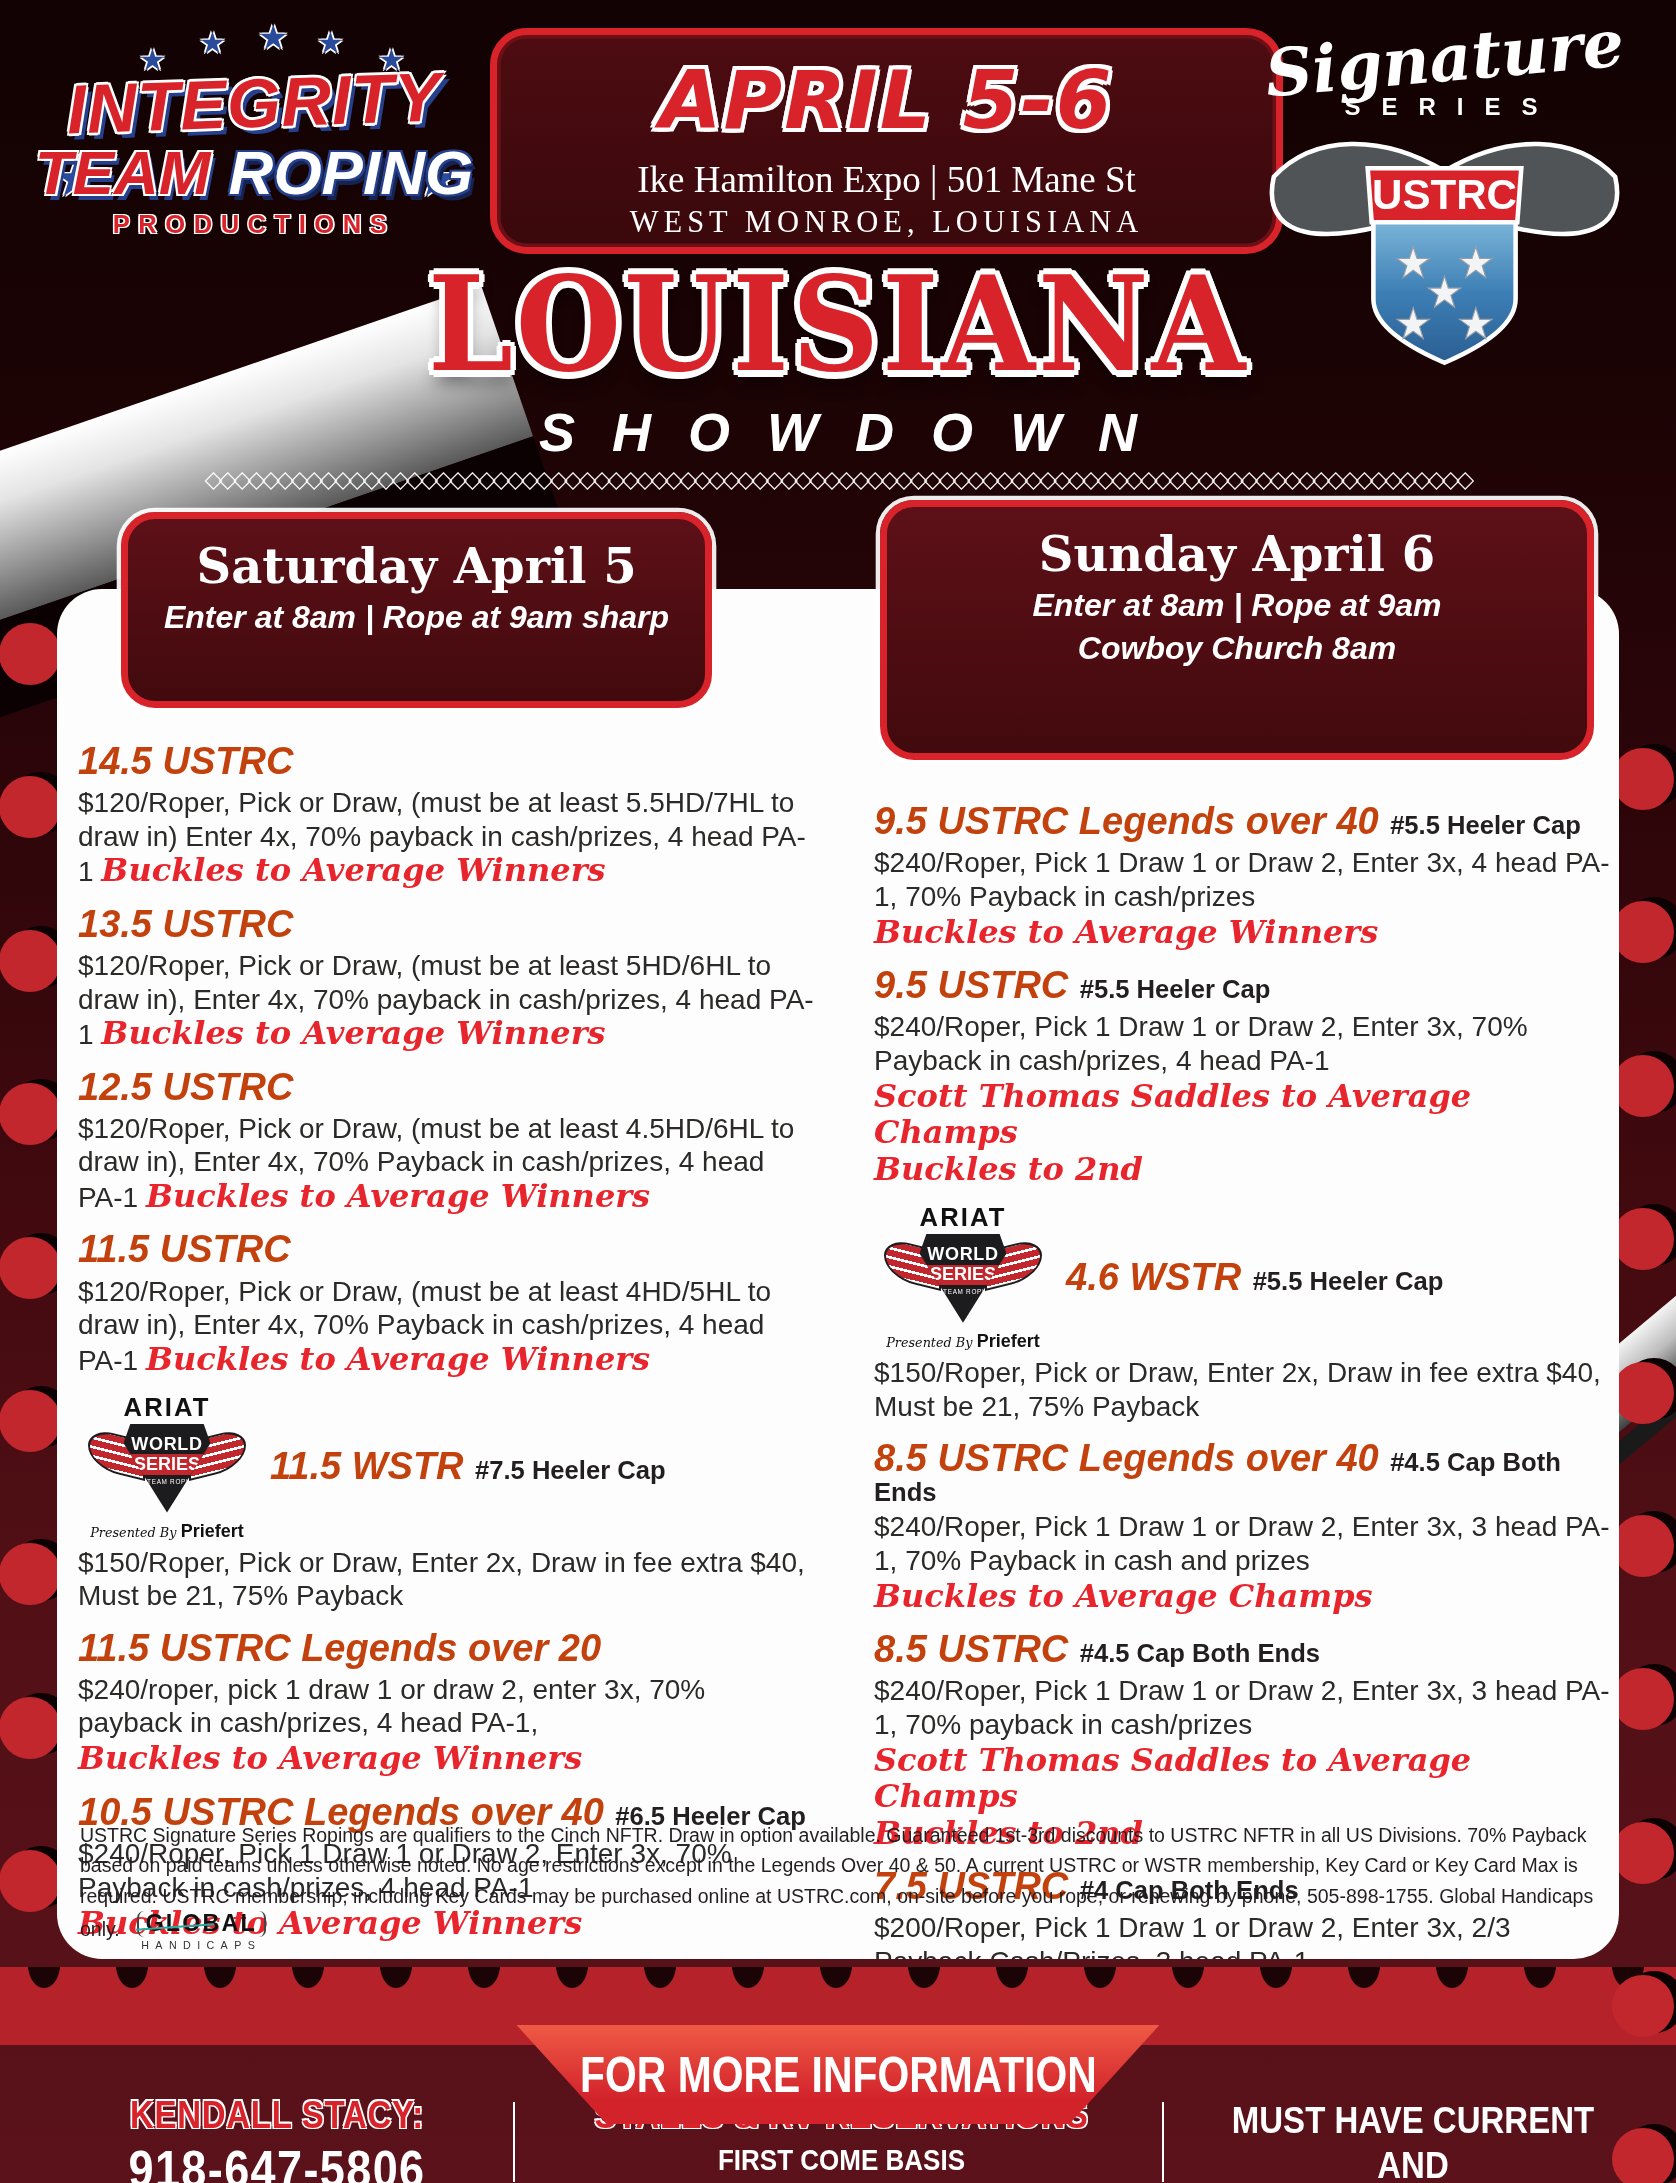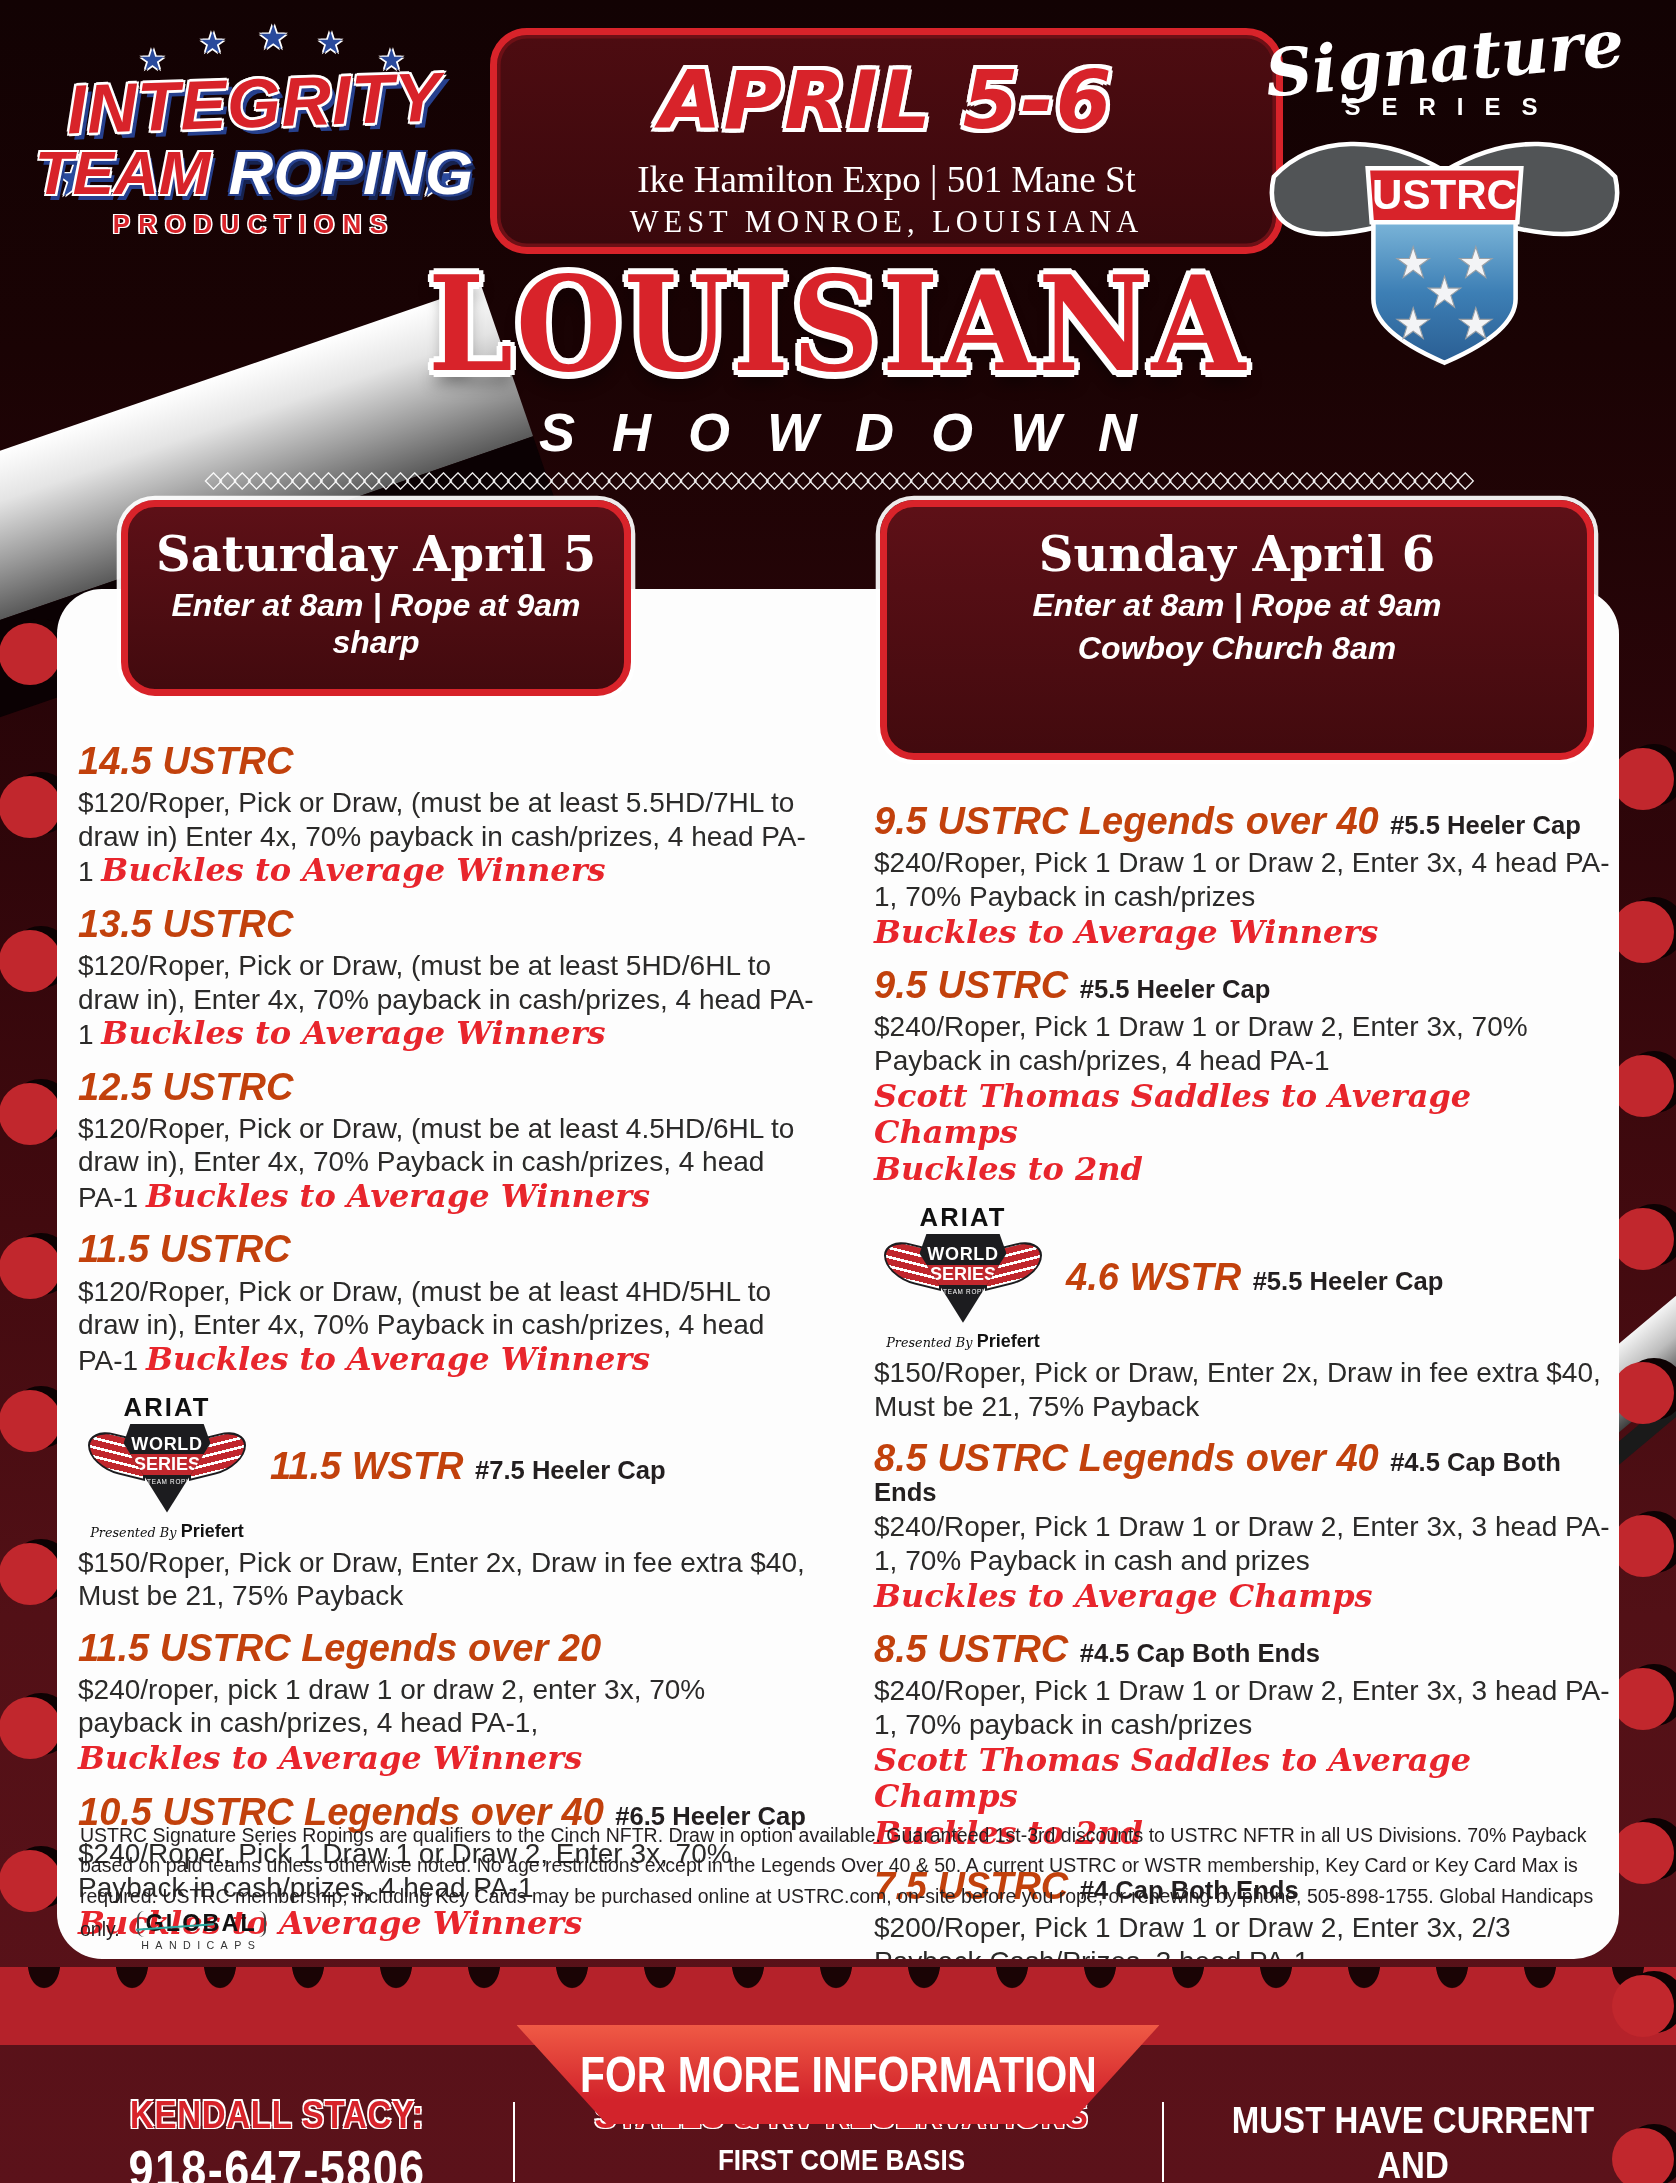--- a/index.html
+++ b/index.html
@@ -51,21 +51,21 @@
     text-shadow:4.3px 4.3px 0 #fff,-4.3px -4.3px 0 #fff,4.3px -4.3px 0 #fff,-4.3px 4.3px 0 #fff,0 5.7px 0 #fff,0 -5.7px 0 #fff,5.7px 0 0 #fff,-5.7px 0 0 #fff,0 11.4px 15.6px rgba(0,0,0,.45);}
   .title-sub{position:absolute;left:0;top:401px;width:1676px;text-align:center;z-index:2;color:#fff;
     font-style:italic;font-weight:600;font-size:54px;letter-spacing:37px;text-indent:37px;}
   .divider{position:absolute;left:85px;top:465px;width:1505px;text-align:center;z-index:2;color:#fff;
     font-size:23.4px;letter-spacing:-3.6px;white-space:nowrap;overflow:hidden;opacity:.95;}
 
   
   .content-card{position:absolute;left:57px;top:589px;width:1562px;height:1370px;background:#fdfdfd;border-radius:45px;z-index:2;overflow:hidden;}
   .day-box{position:absolute;box-sizing:border-box;z-index:5;background:linear-gradient(180deg,#5d1017,#420a0e);
     border:7px solid #d8232a;border-radius:34px;box-shadow:0 0 0 4.3px rgba(255,255,255,.92);text-align:center;color:#fff;}
-  .day-box-sat{left:121px;top:500px;width:510px;height:196px;}
+  .day-box-sat{left:121px;top:512px;width:591px;height:196px;}
   .day-box-sun{left:880px;top:500px;width:714px;height:260px;}
   .day-title{margin-top:18.5px;font-family:"DejaVu Serif",serif;font-weight:bold;font-size:48px;}
   .day-sub{margin-top:5.7px;font-style:italic;font-weight:bold;font-size:32px;}
 
   .col{position:absolute;}
   .col-sat{left:21px;top:153px;width:738px;}
   .col-sun{left:817px;top:213px;width:740px;}
 
   .sec{margin-bottom:15.6px;}
   .sec-titlewrap{line-height:1.05;}

